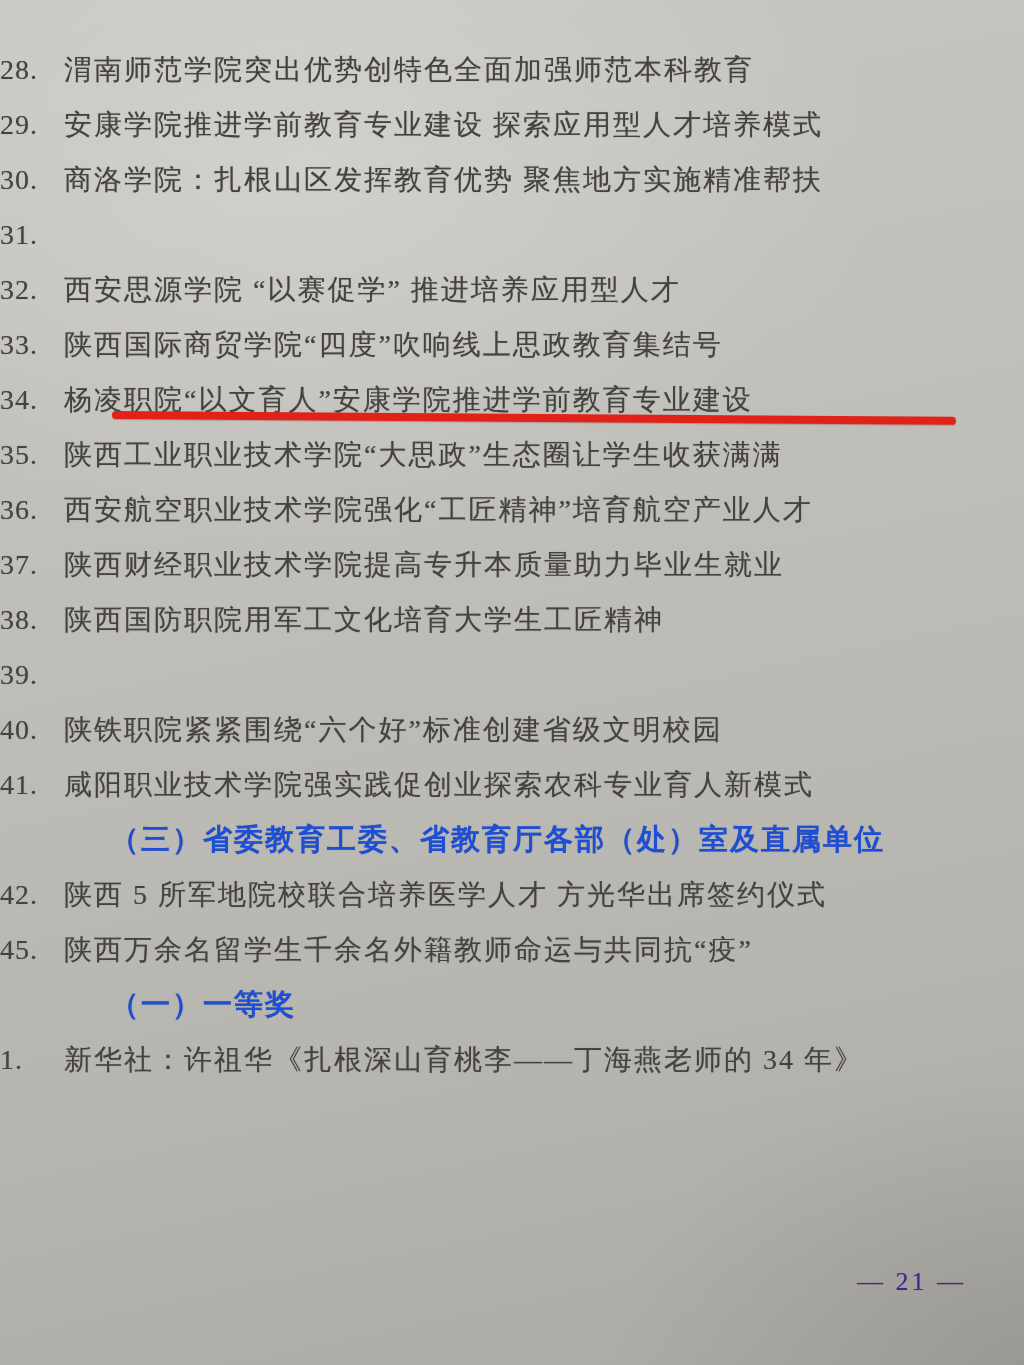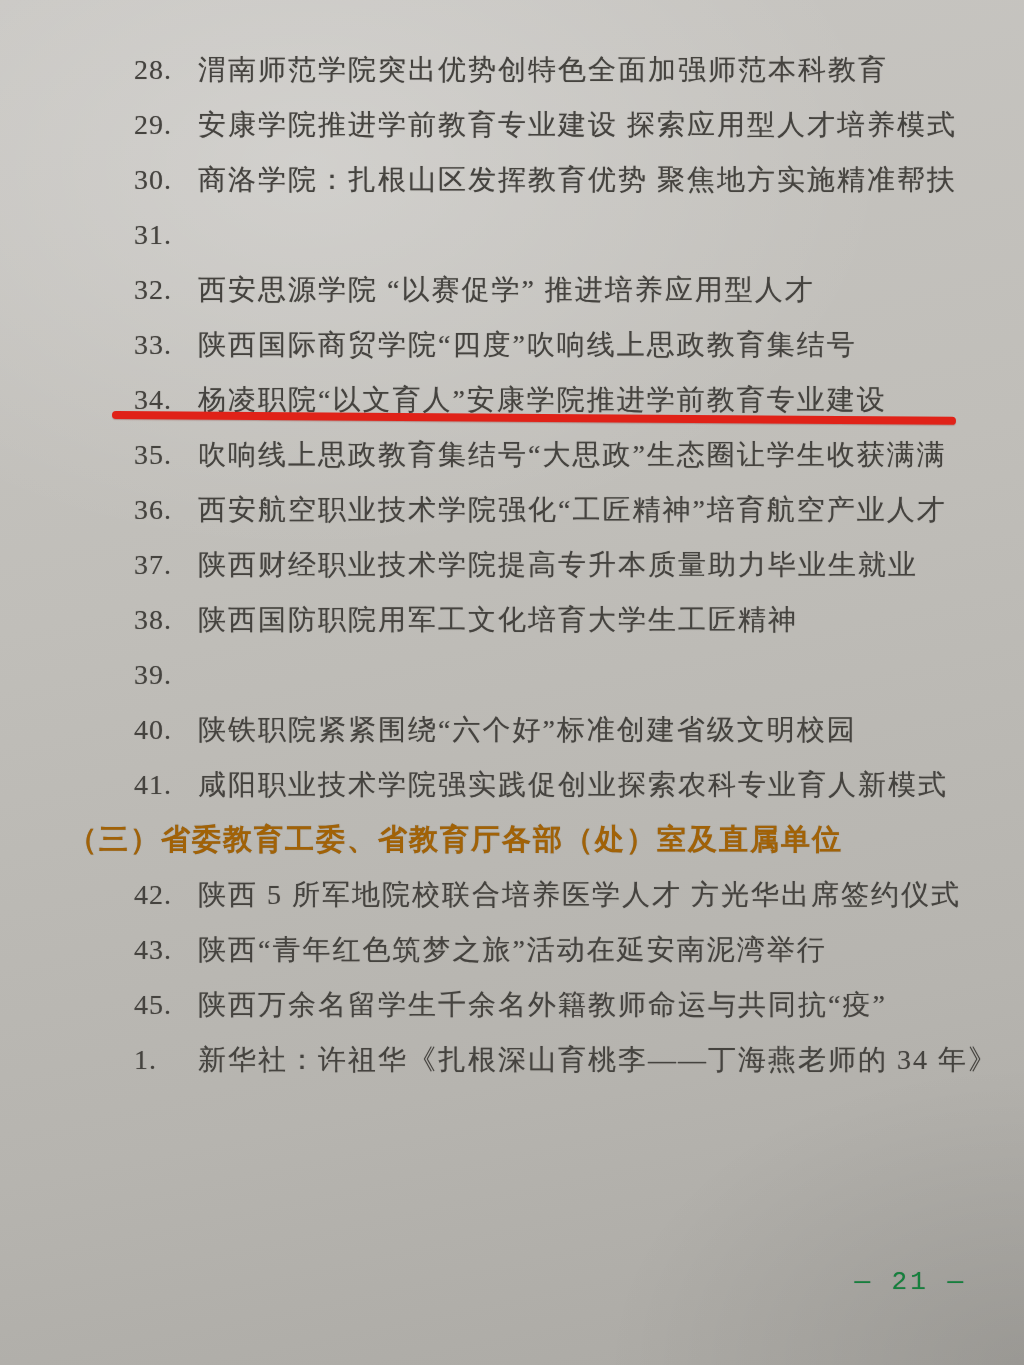--- a/index.html
+++ b/index.html
@@ -33,51 +33,49 @@
     align-items: center;
     color: #45433f;
     font-size: 28px;
     letter-spacing: 2px;
     white-space: nowrap;
     text-shadow: 0 0 1px rgba(70,68,64,0.45);
   }
   .row .num {
     display: inline-block;
     width: 46px;
-    margin-left: 134px;
     margin-right: 18px;
     letter-spacing: 1px;
     flex: 0 0 auto;
   }
   .row.header {
     font-weight: bold;
-    color: #a16207;
+    color: #1d4ed8;
     font-size: 29px;
-    padding-left: 68px;
+    padding-left: 110px;
   }
   .red-underline {
     position: absolute;
     left: 112px;
     top: 411px;
     width: 844px;
     height: 8px;
     border-radius: 4px;
     transform: rotate(0.4deg);
     transform-origin: left center;
     box-shadow: 0 1px 1px rgba(120,20,20,0.25);
   }
   .page-number {
     position: absolute;
     right: 58px;
     bottom: 68px;
     font-size: 26px;
     letter-spacing: 3px;
-    color: #15803d;
+    color: #4c1d95;
     text-shadow: 0 0 1px rgba(70,68,64,0.4);
-    font-family: Liberation Mono, monospace;
   }
 </style>
 </head>
 <body>
 
 <div class="page">
   <div class="content" id="rows">
       <div class="row item">
         <span class="num">28.</span>
         <span class="text">渭南师范学院突出优势创特色全面加强师范本科教育</span>
@@ -100,21 +98,21 @@
       <div class="row item">
         <span class="num">33.</span>
         <span class="text">陕西国际商贸学院“四度”吹响线上思政教育集结号</span>
       </div>
       <div class="row item">
         <span class="num">34.</span>
         <span class="text">杨凌职院“以文育人”安康学院推进学前教育专业建设</span>
       </div>
       <div class="row item">
         <span class="num">35.</span>
-        <span class="text">吹响线上思政教育集结号“大思政”生态圈让学生收获满满</span>
+        <span class="text">陕西工业职业技术学院“大思政”生态圈让学生收获满满</span>
       </div>
       <div class="row item">
         <span class="num">36.</span>
         <span class="text">西安航空职业技术学院强化“工匠精神”培育航空产业人才</span>
       </div>
       <div class="row item">
         <span class="num">37.</span>
         <span class="text">陕西财经职业技术学院提高专升本质量助力毕业生就业</span>
       </div>
       <div class="row item">
@@ -133,26 +131,25 @@
         <span class="text">咸阳职业技术学院强实践促创业探索农科专业育人新模式</span>
       </div>
       <div class="row header">
         <span class="text">（三）省委教育工委、省教育厅各部（处）室及直属单位</span>
       </div>
       <div class="row item">
         <span class="num">42.</span>
         <span class="text">陕西 5 所军地院校联合培养医学人才 方光华出席签约仪式</span>
       </div>
       <div class="row item">
-        <span class="num">43.</span>
-        <span class="text">陕西“青年红色筑梦之旅”活动在延安南泥湾举行</span>
-      </div>
-      <div class="row item">
         <span class="num">45.</span>
         <span class="text">陕西万余名留学生千余名外籍教师命运与共同抗“疫”</span>
+      </div>
+      <div class="row header">
+        <span class="text">（一）一等奖</span>
       </div>
       <div class="row item">
         <span class="num">1.</span>
         <span class="text">新华社：许祖华《扎根深山育桃李——丁海燕老师的 34 年》</span>
       </div>
     </div>
   <div class="red-underline" id="underline" style="background: rgb(224, 34, 24);"></div>
   <div class="page-number">— 21 —</div>
 </div>
 

